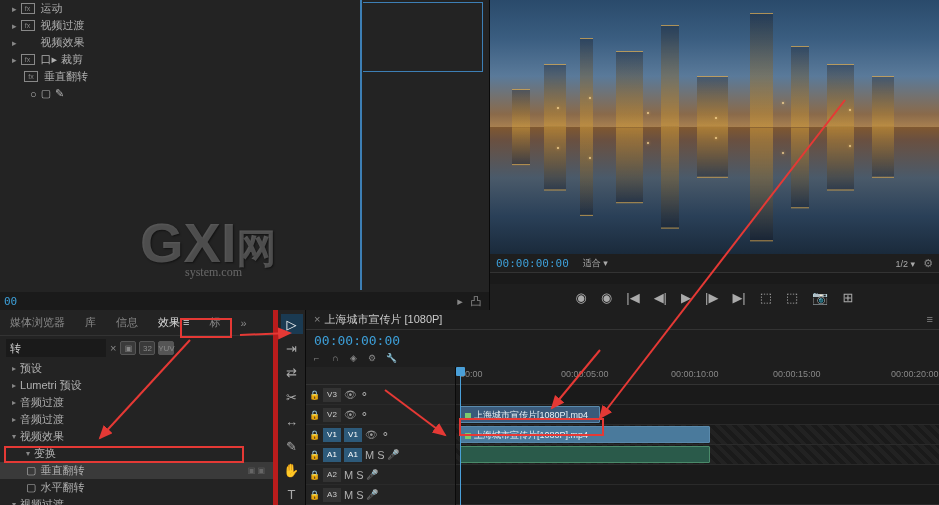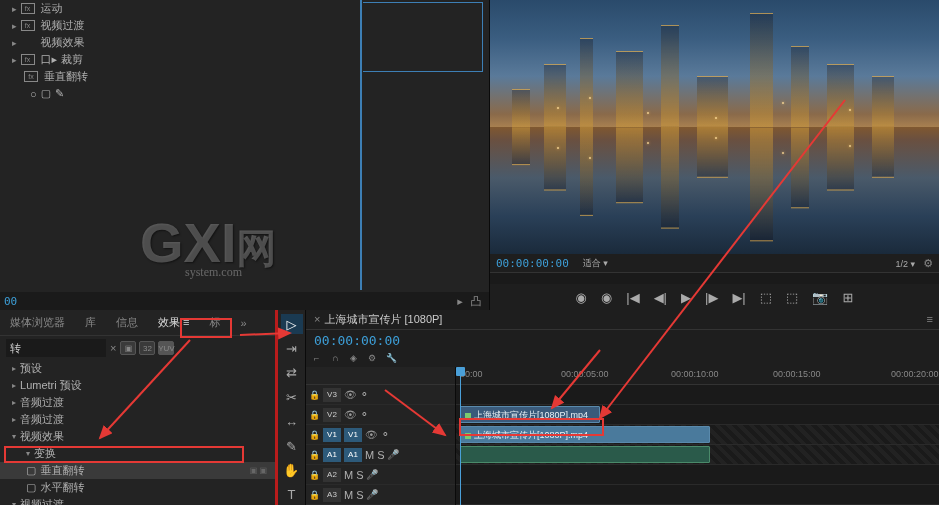--- a/index.html
+++ b/index.html
@@ -25,21 +25,21 @@
 .pm-light { position: absolute; width: 2px; height: 2px; background: rgba(255,220,150,0.9); border-radius: 50%; box-shadow: 0 0 3px rgba(255,200,100,0.8); }
 .pm-timebar { height: 18px; background: #1e1e1e; display: flex; align-items: center; padding: 0 6px; gap: 10px; }
 .pm-timecode { color: #3d9fd8; font-family: monospace; font-size: 11px; }
 .pm-btn-small { color: #aaa; font-size: 9px; padding: 1px 4px; }
 .pm-1-2 { margin-left: auto; display: flex; align-items: flex-end; gap: 4px; }
 .pm-scrubber { height: 12px; background: #1a1a1a; border-top: 1px solid #333; }
 .pm-transport { height: 26px; background: #1e1e1e; display: flex; align-items: center; justify-content: center; gap: 14px; }
 .pm-transport .tbtn { color: #aaa; font-size: 13px; cursor: pointer; }
 
 .bottom-section { display: flex; height: 195px; }
-.effects-panel { width: 278px; background: #232323; border-right: 3px solid #b91c1c; display: flex; flex-direction: column; }
+.effects-panel { width: 278px; background: #232323; border-right: 5px solid #b91c1c; display: flex; flex-direction: column; }
 .panel-tabs { height: 26px; display: flex; align-items: center; padding: 0 6px; gap: 12px; border-bottom: 1px solid #333; position: relative; }
 .panel-tab { color: #888; padding: 4px 4px; cursor: pointer; white-space: nowrap; }
 .panel-tab.active { color: #ddd; }
 .ep-search-row { height: 24px; display: flex; align-items: center; padding: 0 6px; gap: 4px; }
 .ep-search { width: 100px; height: 18px; background: #1a1a1a; border: none; color: #ccc; padding: 0 4px; font-size: 11px; }
 .ep-x { color: #888; cursor: pointer; }
 .ep-icons { display: flex; gap: 3px; }
 .ep-icon { width: 16px; height: 14px; background: #3a3a3a; border: 1px solid #555; border-radius: 2px; display:flex; align-items:center; justify-content:center; font-size:8px; color:#888; }
 .ep-list { flex: 1; overflow-y: auto; }
 .ep-item { height: 17px; display: flex; align-items: center; padding-left: 12px; color: #b0b0b0; }

